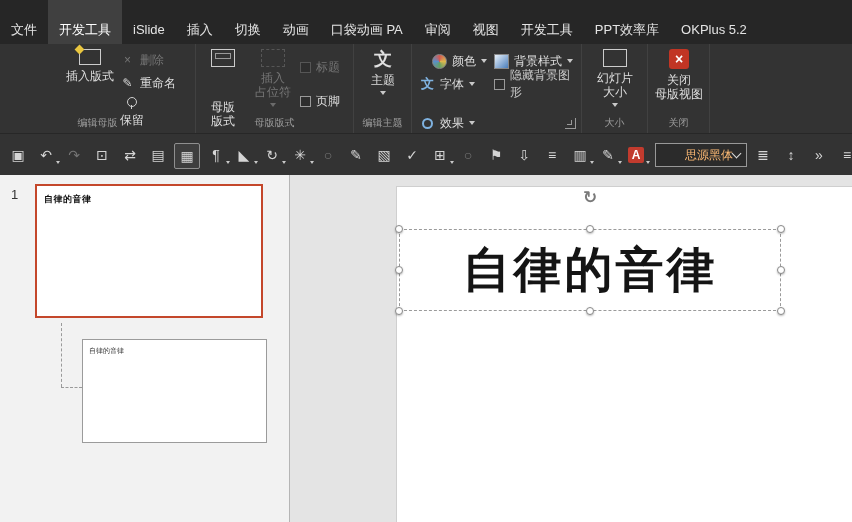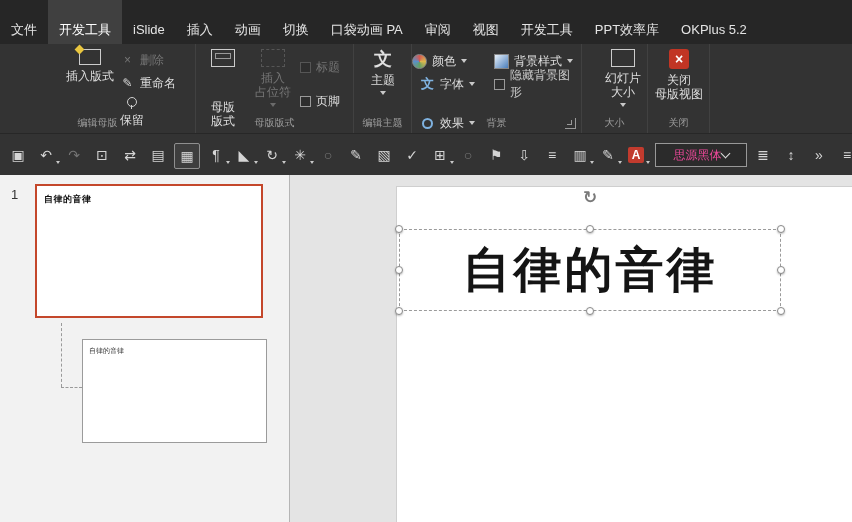--- a/index.html
+++ b/index.html
@@ -53,21 +53,21 @@
            border-top:1px solid #272727;display:flex;gap:4px;padding-left:6px;box-sizing:border-box;z-index:3;}
   .ticon{position:relative;width:24px;height:24px;margin-top:9px;display:flex;align-items:center;
          justify-content:center;color:#d5d5d5;font-size:14px;border-radius:2px;flex:0 0 auto;}
   .ticon .caret{position:absolute;right:-2px;bottom:3px;border-top-width:3px;
                 border-left-width:2.5px;border-right-width:2.5px;}
   .ticon.pressed{border:1px solid #8f8f8f;background:#3e3e3e;}
   .ticon.disabled{color:#686868;}
   .ticon.font-color-a .g{color:#fff;background:#c23b2e;width:16px;height:16px;line-height:16px;
                          text-align:center;font-weight:700;font-size:12px;border-radius:2px;}
   .fontbox{width:78px;height:22px;margin-top:9px;margin-left:3px;border:1px solid #989898;background:#2b2b2b;
-           display:flex;align-items:center;justify-content:center;padding:0 6px;color:#ec4899;
+           display:flex;align-items:center;justify-content:flex-end;padding:0 6px;color:#fdba74;
            font-size:12px;flex:0 0 auto;box-sizing:content-box;}
   .chev{width:6px;height:6px;border-right:1.5px solid #ddd;border-bottom:1.5px solid #ddd;
         transform:rotate(45deg);margin-top:-3px;}
 
   
   .content{position:absolute;top:175px;left:0;right:0;bottom:0;}
   .thumbs{position:absolute;left:0;top:0;width:290px;height:100%;background:#f2f2f2;
           border-right:1px solid #b5b5b5;box-sizing:border-box;}
   .slide-num{position:absolute;left:11px;top:12px;font-size:13px;color:#333;}
   .master-thumb{position:absolute;left:35px;top:9px;width:228px;height:134px;background:#fff;
@@ -96,22 +96,22 @@
 </head>
 <body>
 
 <div class="app">
 
   <div class="tabbar">
     <div class="tab">文件</div>
     <div class="tab active">开发工具</div>
     <div class="tab">iSlide</div>
     <div class="tab">插入</div>
+    <div class="tab">切换</div>
     <div class="tab">动画</div>
-    <div class="tab">切换</div>
     <div class="tab">口袋动画 PA</div>
     <div class="tab">审阅</div>
     <div class="tab">视图</div>
     <div class="tab">开发工具</div>
     <div class="tab">PPT效率库</div>
     <div class="tab">OKPlus 5.2</div>
   </div>
 
   <div class="ribbon">
 
@@ -167,21 +167,21 @@
     <div class="rgroup" style="width:58px;">
       <div class="bigbtn" style="left:7px;width:44px;">
         <span class="theme-ic">文</span>
         <span class="lbl">主题</span>
         <span class="caret"></span>
       </div>
       <div class="glabel">编辑主题</div>
     </div>
 
     <div class="rgroup" style="width:170px;">
-      <div class="smallbtn" style="left:0;top:8px;">
+      <div class="smallbtn" style="left:20px;top:8px;">
         <span class="ic">
             <span class="pal"></span>
           </span>
         <span>颜色</span>
         <span class="caret"></span>
       </div>
       <div class="smallbtn" style="left:8px;top:31px;">
         <span class="ic glyph-font">文</span>
         <span>字体</span>
         <span class="caret"></span>
@@ -198,25 +198,24 @@
             <span class="bgs"></span>
           </span>
         <span>背景样式</span>
         <span class="caret"></span>
       </div>
       <div class="smallbtn" style="left:82px;top:31px;color:#c9c9c9;">
         <span class="cb"></span>
         <span>隐藏背景图形</span>
       </div>
       <div class="launcher"></div>
-      <div class="glabel">背景</div>
     </div>
 
     <div class="rgroup" style="width:66px;">
-      <div class="bigbtn" style="left:14px;width:54px;font-family:Liberation Serif, serif;">
+      <div class="bigbtn" style="left:6px;width:54px;font-family:Liberation Serif, serif;">
         <span class="ms"></span>
         <span class="lbl">幻灯片
 大小</span>
         <span class="caret"></span>
       </div>
       <div class="glabel">大小</div>
     </div>
 
     <div class="rgroup" style="width:62px;">
       <div class="bigbtn" style="left:4px;width:54px;">

